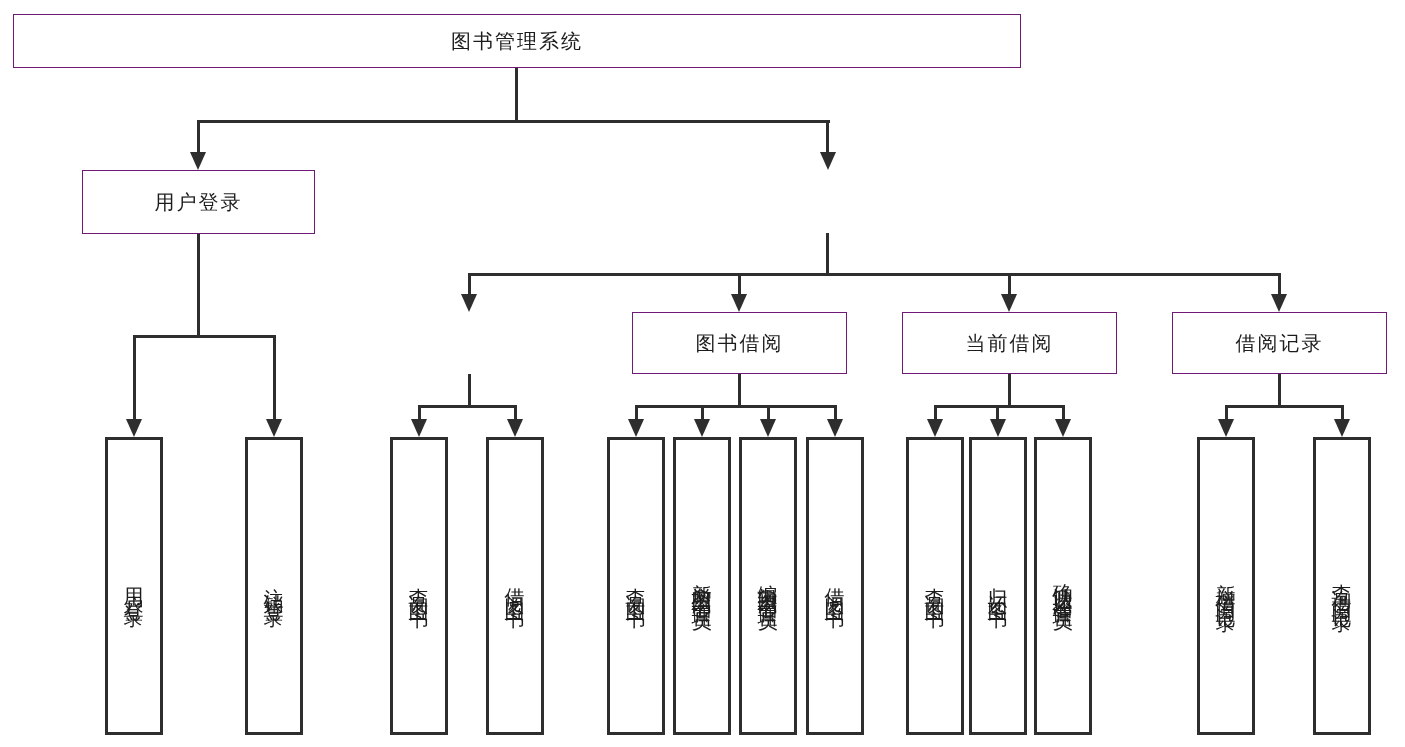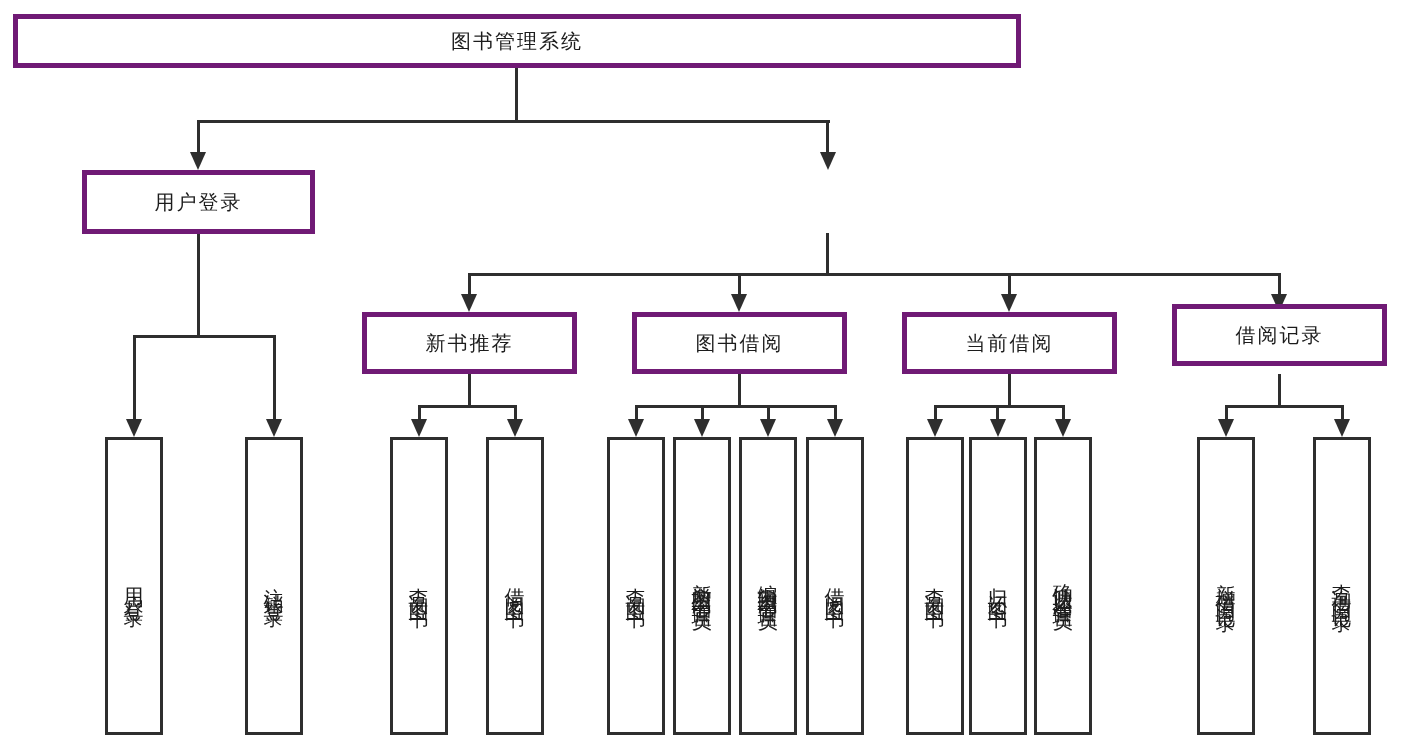--- a/index.html
+++ b/index.html
@@ -8,21 +8,21 @@
     width: 1405px;
     height: 747px;
     background: #ffffff;
     font-family: "Liberation Sans", "DejaVu Sans", sans-serif;
     overflow: hidden;
     color: #1c1c1c;
   }
   .hbox {
     position: absolute;
     box-sizing: border-box;
-    border: 5px solid #701a75;
+    border: 1px solid #701a75;
     background: #ffffff;
     display: flex;
     align-items: center;
     justify-content: center;
     font-size: 20px;
     letter-spacing: 2px;
   }
   .leaf {
     position: absolute;
     box-sizing: border-box;
@@ -91,30 +91,27 @@
   <div class="hline" style="left:468px; top:273px; width:813px;"></div>
   <div class="vline" style="left:468px; top:273px; height:27px;"></div>
   <div class="vline" style="left:738px; top:273px; height:27px;"></div>
   <div class="vline" style="left:1008px; top:273px; height:27px;"></div>
   <div class="vline" style="left:1278px; top:273px; height:27px;"></div>
   <div class="arrow" style="left:461px; top:294px;"></div>
   <div class="arrow" style="left:731px; top:294px;"></div>
   <div class="arrow" style="left:1001px; top:294px;"></div>
   <div class="arrow" style="left:1271px; top:294px;"></div>
 
-  <div class="hbox" style="left:362px; top:312px; width:215px; height:62px;">
-    <span>新书推荐</span>
-  </div>
   <div class="hbox" style="left:902px; top:312px; width:215px; height:62px;">
     <span>当前借阅</span>
   </div>
   <div class="hbox" style="left:632px; top:312px; width:215px; height:62px;">
     <span>图书借阅</span>
   </div>
-  <div class="hbox" style="left:1172px; top:304px; width:215px; height:62px;">
+  <div class="hbox" style="left:1172px; top:312px; width:215px; height:62px;">
     <span>借阅记录</span>
   </div>
 
   <div class="vline" style="left:468px; top:374px; height:34px;"></div>
   <div class="hline" style="left:418px; top:405px; width:99px;"></div>
   <div class="vline" style="left:418px; top:405px; height:16px;"></div>
   <div class="vline" style="left:514px; top:405px; height:16px;"></div>
   <div class="arrow" style="left:411px; top:419px;"></div>
   <div class="arrow" style="left:507px; top:419px;"></div>
 

